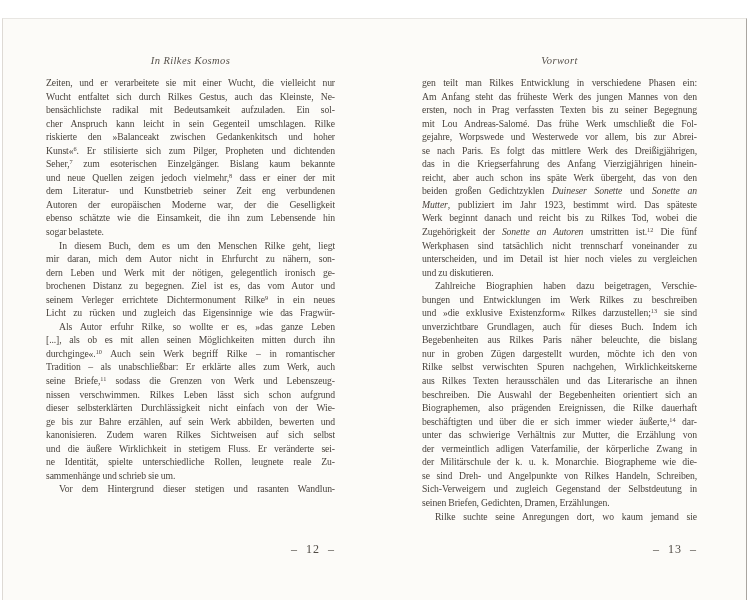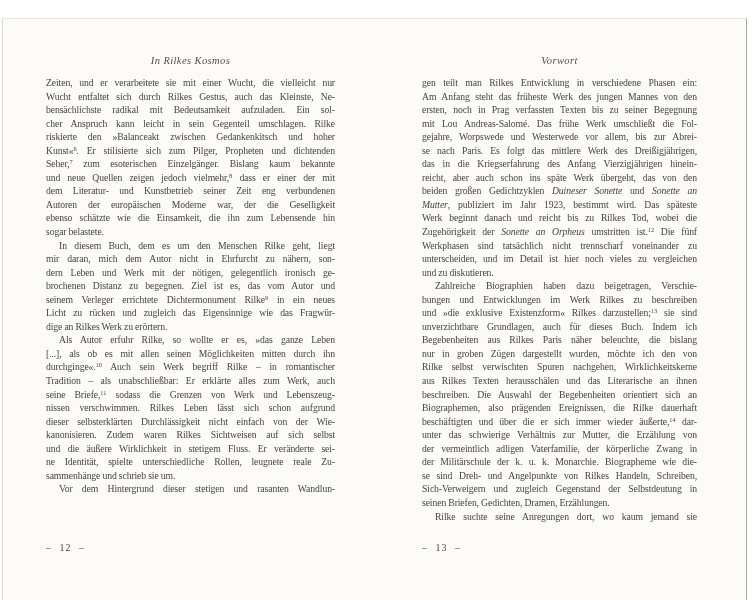--- a/index.html
+++ b/index.html
@@ -30,22 +30,22 @@
   }
   .line {
     text-align:justify; text-align-last:justify;
     height:13.55px; overflow:hidden;
   }
   .line.par-end { text-align-last:left; }
   .line.indent  { text-indent:13px; }
   .line sup { font-size:6.3px; line-height:0; vertical-align:3.5px; letter-spacing:0; }
   .line i { font-style:italic; }
   .folio {
-    position:absolute; top:523px; left:0; width:100%; text-align:left;
-    font-size:10px; letter-spacing:1px; word-spacing:4px; color:#4f4a44;
+    position:absolute; top:523px; left:0; width:100%; text-align:right;
+    font-size:12px; letter-spacing:1px; word-spacing:4px; color:#4f4a44;
   }
 </style>
 </head>
 <body>
 
 <div class="screen">
   <div class="scan">
 
     <div class="page page-left">
       <div class="running-header">In Rilkes Kosmos</div>
@@ -61,28 +61,28 @@
           <div class="line">dem Literatur- und Kunstbetrieb seiner Zeit eng verbundenen</div>
           <div class="line">Autoren der europäischen Moderne war, der die Geselligkeit</div>
           <div class="line">ebenso schätzte wie die Einsamkeit, die ihn zum Lebensende hin</div>
           <div class="line par-end">sogar belastete.</div>
           <div class="line indent">In diesem Buch, dem es um den Menschen Rilke geht, liegt</div>
           <div class="line">mir daran, mich dem Autor nicht in Ehrfurcht zu nähern, son-</div>
           <div class="line">dern Leben und Werk mit der nötigen, gelegentlich ironisch ge-</div>
           <div class="line">brochenen Distanz zu begegnen. Ziel ist es, das vom Autor und</div>
           <div class="line">seinem Verleger errichtete Dichtermonument Rilke<sup>9</sup> in ein neues</div>
           <div class="line">Licht zu rücken und zugleich das Eigensinnige wie das Fragwür-</div>
-          <div class="line par-end">dige an Rilkes Werk zu erörtern.</div>
           <div class="line indent">Als Autor erfuhr Rilke, so wollte er es, »das ganze Leben</div>
           <div class="line">[...], als ob es mit allen seinen Möglichkeiten mitten durch ihn</div>
           <div class="line">durchginge«.<sup>10</sup> Auch sein Werk begriff Rilke – in romantischer</div>
           <div class="line">Tradition – als unabschließbar: Er erklärte alles zum Werk, auch</div>
           <div class="line">seine Briefe,<sup>11</sup> sodass die Grenzen von Werk und Lebenszeug-</div>
           <div class="line">nissen verschwimmen. Rilkes Leben lässt sich schon aufgrund</div>
           <div class="line">dieser selbsterklärten Durchlässigkeit nicht einfach von der Wie-</div>
+          <div class="line">ge bis zur Bahre erzählen, auf sein Werk abbilden, bewerten und</div>
           <div class="line">kanonisieren. Zudem waren Rilkes Sichtweisen auf sich selbst</div>
           <div class="line">und die äußere Wirklichkeit in stetigem Fluss. Er veränderte sei-</div>
           <div class="line">ne Identität, spielte unterschiedliche Rollen, leugnete reale Zu-</div>
           <div class="line par-end">sammenhänge und schrieb sie um.</div>
           <div class="line indent">Vor dem Hintergrund dieser stetigen und rasanten Wandlun-</div>
         </div>
       <div class="folio">– 12 –</div>
     </div>
 
     <div class="page page-right">
@@ -92,21 +92,21 @@
           <div class="line">Am Anfang steht das früheste Werk des jungen Mannes von den</div>
           <div class="line">ersten, noch in Prag verfassten Texten bis zu seiner Begegnung</div>
           <div class="line">mit Lou Andreas-Salomé. Das frühe Werk umschließt die Fol-</div>
           <div class="line">gejahre, Worpswede und Westerwede vor allem, bis zur Abrei-</div>
           <div class="line">se nach Paris. Es folgt das mittlere Werk des Dreißigjährigen,</div>
           <div class="line">das in die Kriegserfahrung des Anfang Vierzigjährigen hinein-</div>
           <div class="line">reicht, aber auch schon ins späte Werk übergeht, das von den</div>
           <div class="line">beiden großen Gedichtzyklen <i>Duineser Sonette</i> und <i>Sonette an</i></div>
           <div class="line"><i>Mutter</i>, publiziert im Jahr 1923, bestimmt wird. Das späteste</div>
           <div class="line">Werk beginnt danach und reicht bis zu Rilkes Tod, wobei die</div>
-          <div class="line">Zugehörigkeit der <i>Sonette an Orpheus</i> umstritten ist.<sup>12</sup> Die fünf</div>
+          <div class="line">Zugehörigkeit der <i>Sonette an Autoren</i> umstritten ist.<sup>12</sup> Die fünf</div>
           <div class="line">Werkphasen sind tatsächlich nicht trennscharf voneinander zu</div>
           <div class="line">unterscheiden, und im Detail ist hier noch vieles zu vergleichen</div>
           <div class="line par-end">und zu diskutieren.</div>
           <div class="line indent">Zahlreiche Biographien haben dazu beigetragen, Verschie-</div>
           <div class="line">bungen und Entwicklungen im Werk Rilkes zu beschreiben</div>
           <div class="line">und »die exklusive Existenzform« Rilkes darzustellen;<sup>13</sup> sie sind</div>
           <div class="line">unverzichtbare Grundlagen, auch für dieses Buch. Indem ich</div>
           <div class="line">Begebenheiten aus Rilkes Paris näher beleuchte, die bislang</div>
           <div class="line">nur in groben Zügen dargestellt wurden, möchte ich den von</div>
           <div class="line">Rilke selbst verwischten Spuren nachgehen, Wirklichkeitskerne</div>

